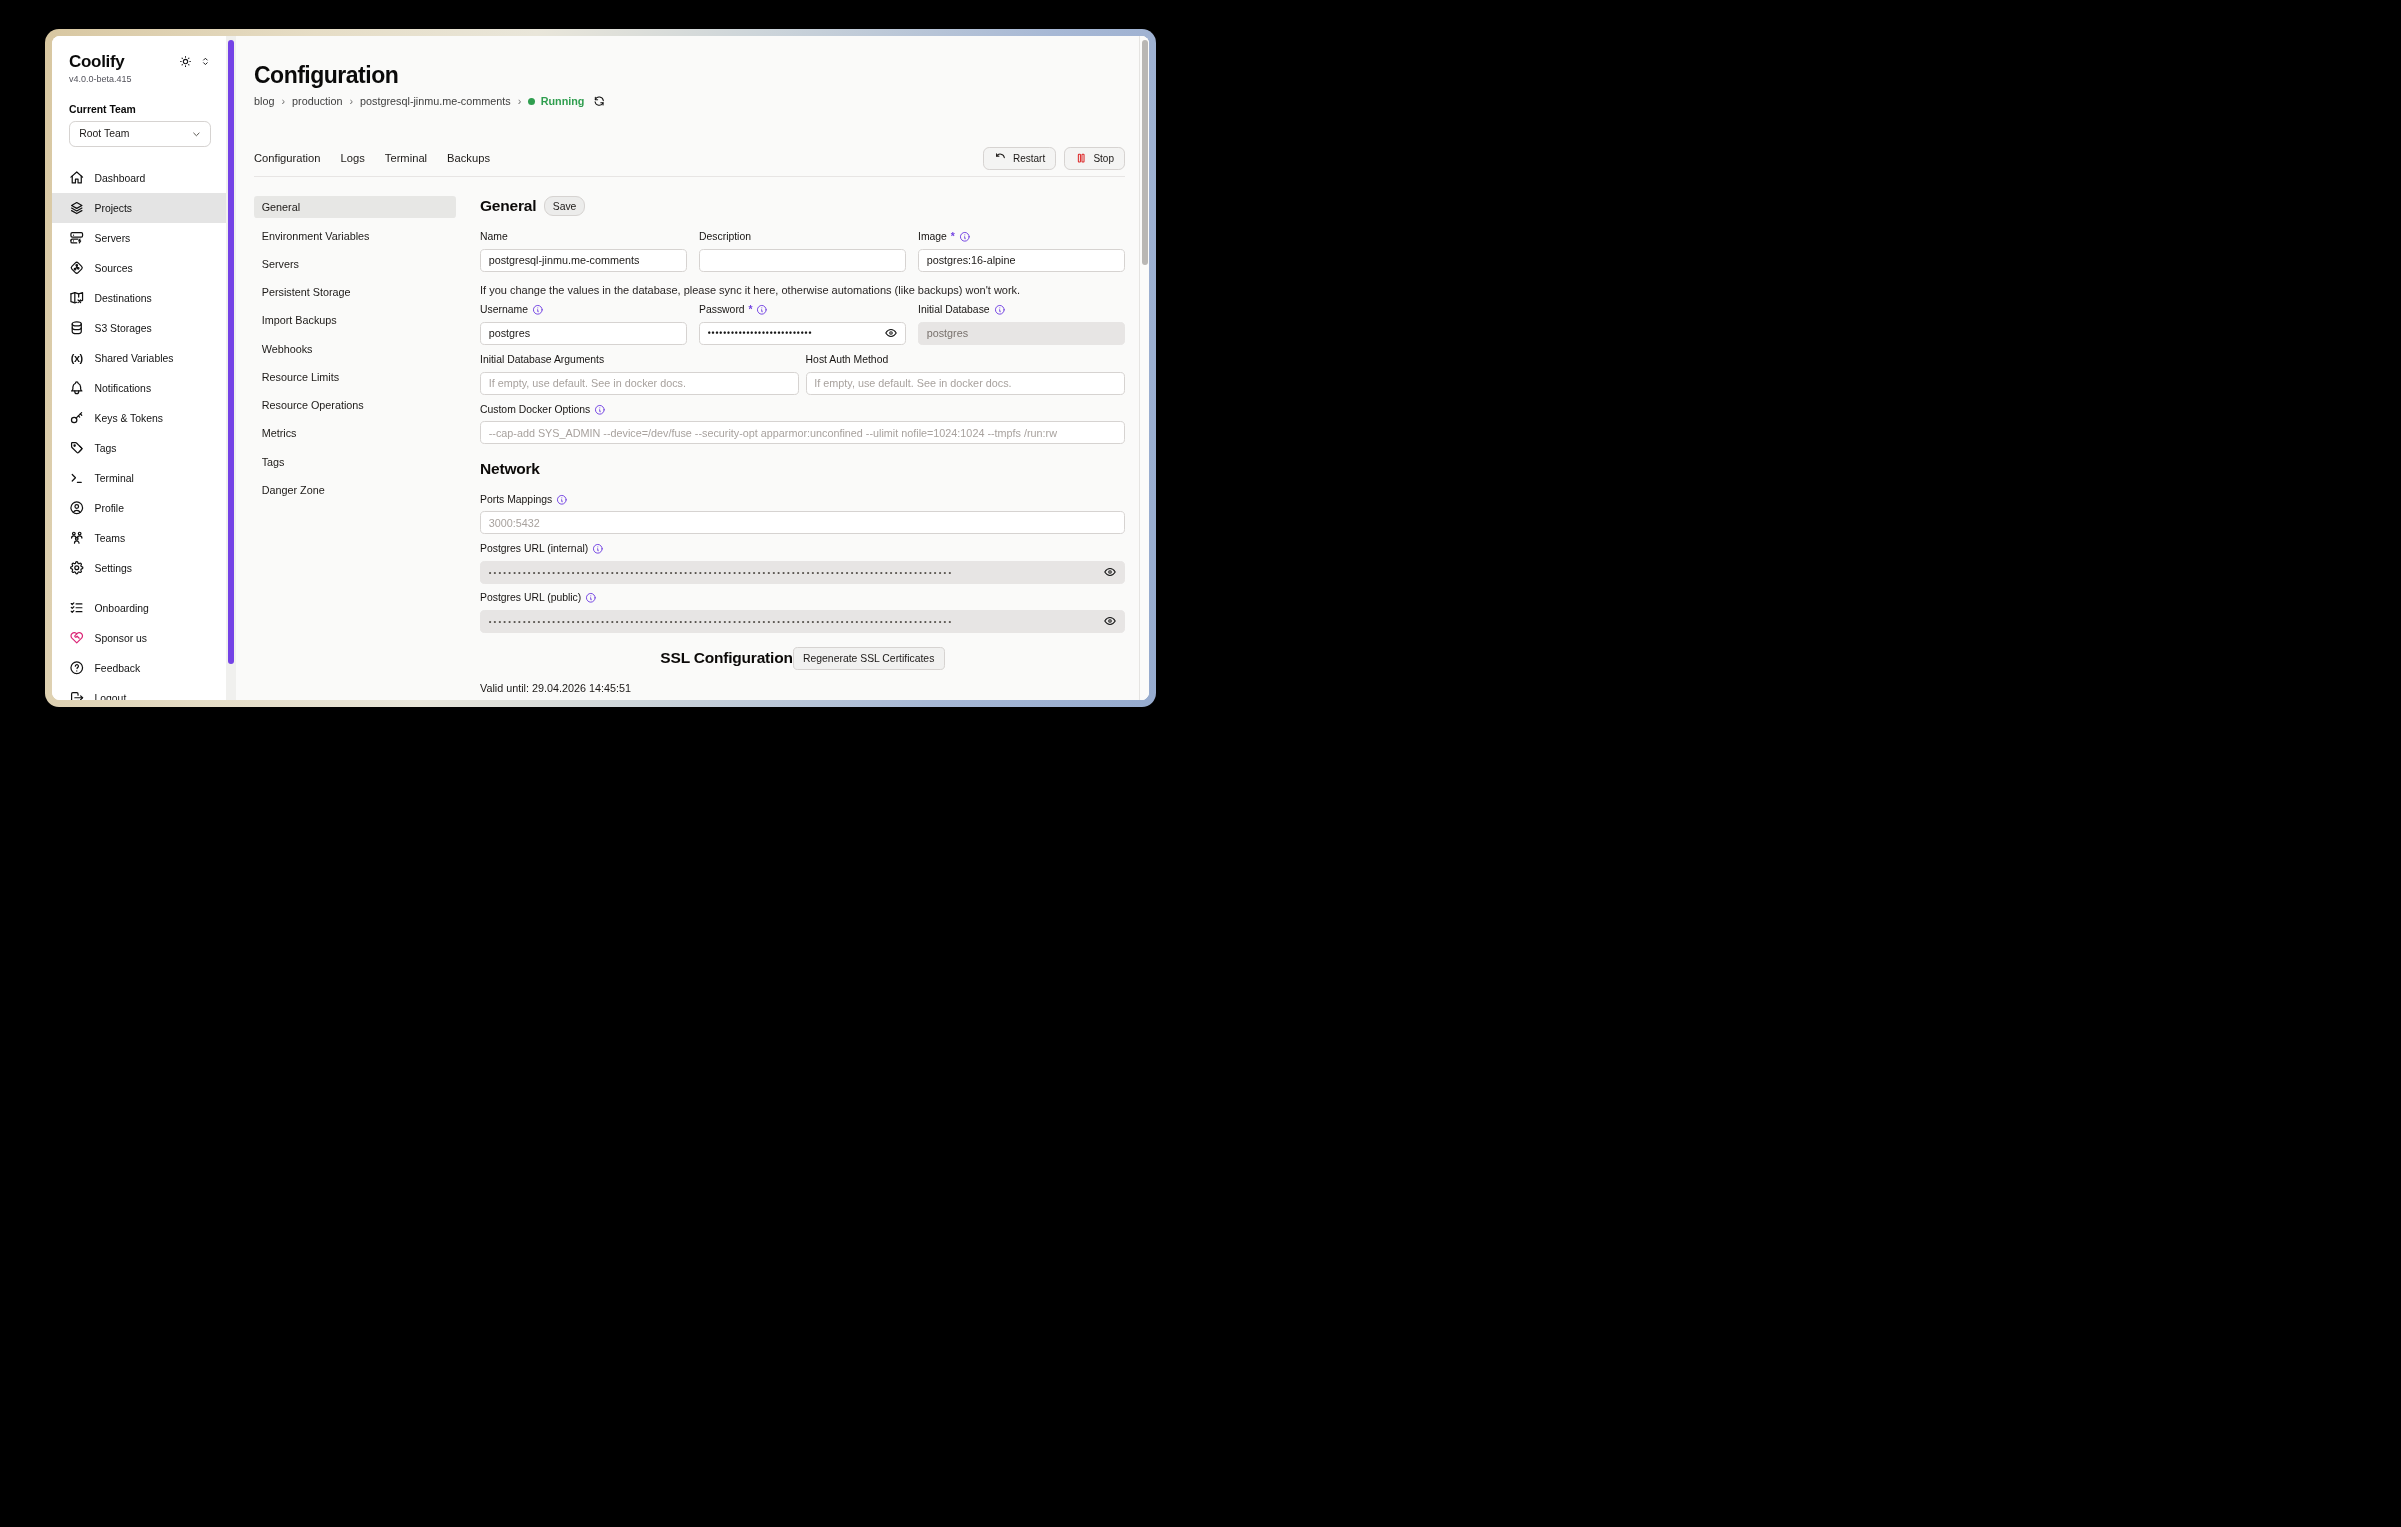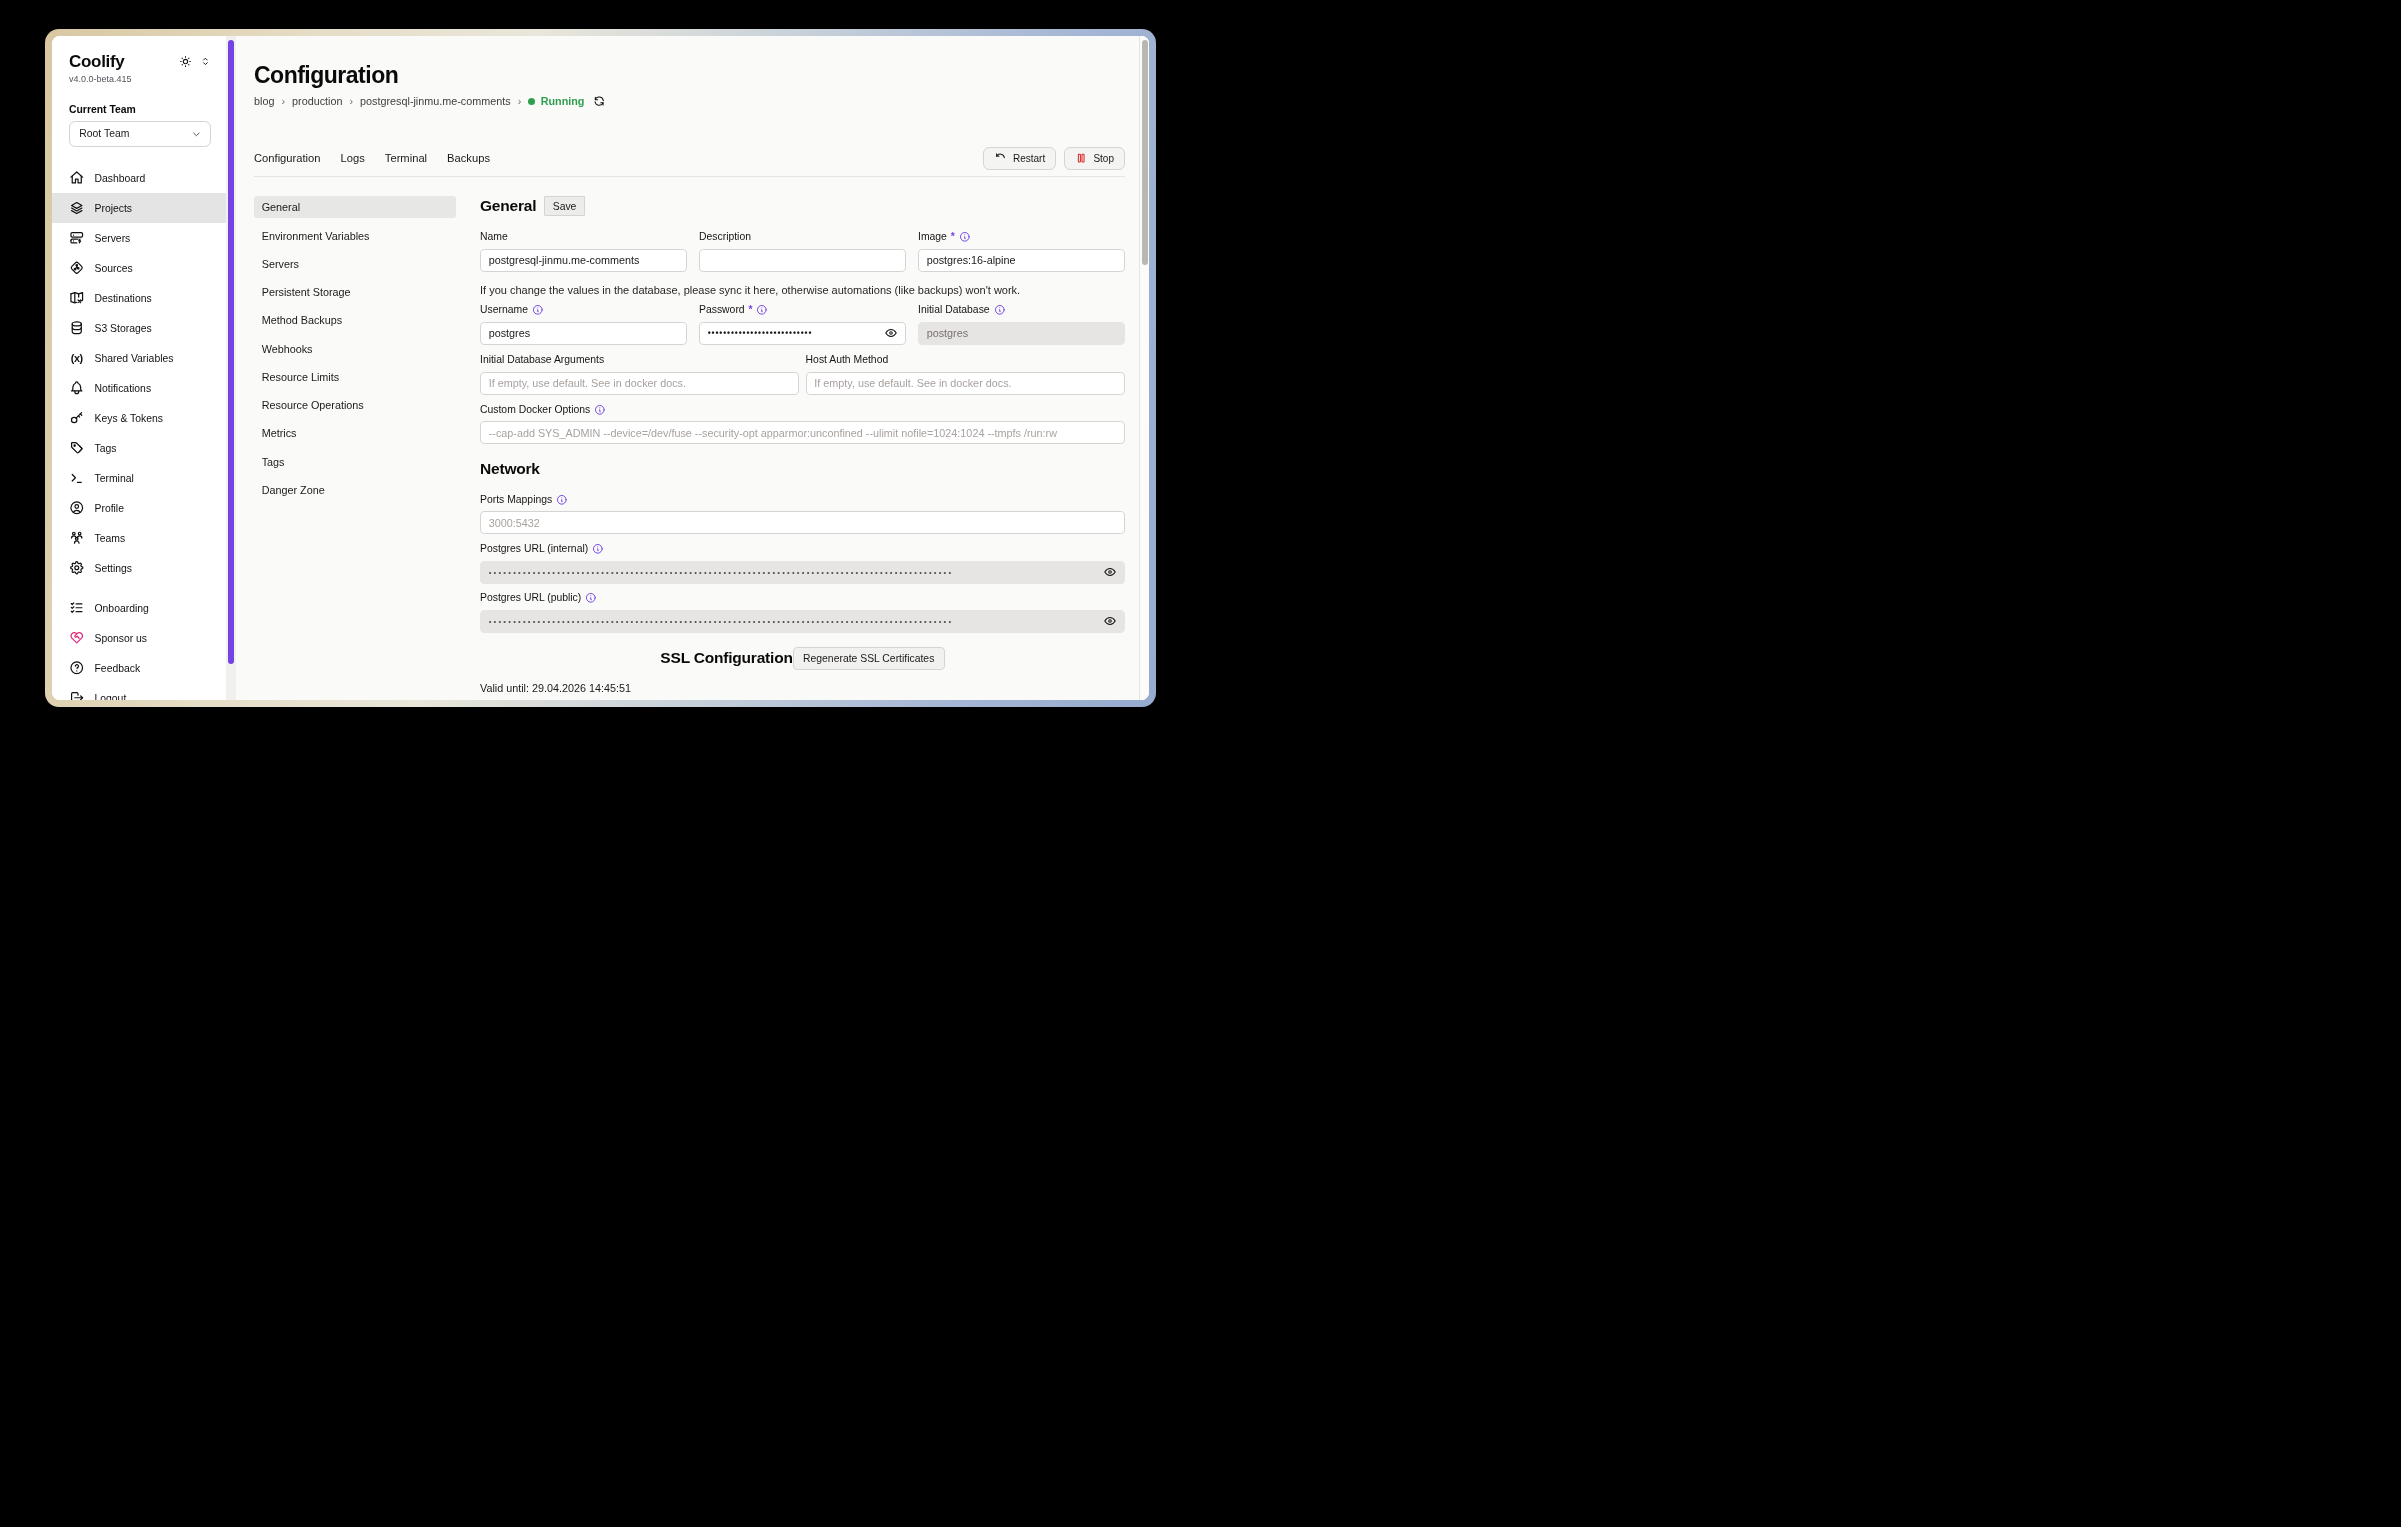--- a/index.html
+++ b/index.html
@@ -61,21 +61,21 @@
 
   .content { display:flex; margin-top:19.3px; }
   .subnav { width:202px; flex-shrink:0; margin-right:24px; }
   .subnav-item { height:21.7px; margin-bottom:6.6px; display:flex; align-items:center; padding:0 7.7px;
     font-size:10.8px; color:#1c1917; border-radius:3.1px; cursor:pointer; }
   .subnav-item.active { background:#e7e7e5; }
 
   .formcol { flex:1; min-width:0; }
   .sec-head { display:flex; align-items:center; gap:7.7px; }
   h2.sec { font-size:15.5px; font-weight:700; color:#0c0a09; letter-spacing:-0.2px; }
-  .btn-sm { height:20px; padding:0 7.7px; border:0.8px solid #d6d3d1; border-radius:1px; background:#ececeb;
+  .btn-sm { height:20px; padding:0 7.7px; border:0.8px solid #d6d3d1; border-radius:9px; background:#ececeb;
     font-size:10.4px; color:#1c1917; cursor:pointer; font-family:inherit; }
 
   .grid3 { display:grid; grid-template-columns:repeat(3,1fr); gap:0 12px; margin-top:13px; }
   .grid2 { display:grid; grid-template-columns:repeat(2,1fr); gap:0 6.2px; margin-top:7.7px; }
   .block { margin-top:7.7px; }
   .flabel { display:flex; align-items:center; gap:3.9px; font-size:10.4px; font-weight:500; color:#171412; height:14.7px; margin-bottom:4.6px; }
   .req { color:var(--accent); font-weight:700; }
   .info { width:11.6px; height:11.6px; flex-shrink:0; }
   .info svg { width:11.6px; height:11.6px; stroke:var(--accent); stroke-width:2; fill:none; stroke-linecap:round; }
   .tinput { width:100%; height:23px; border:0.8px solid #d6d3d1; border-radius:4.6px; background:#fff;
@@ -379,21 +379,21 @@
         </div>
       </div>
 
       <div class="content">
 
         <div class="subnav">
           <div class="subnav-item active">General</div>
           <div class="subnav-item">Environment Variables</div>
           <div class="subnav-item">Servers</div>
           <div class="subnav-item">Persistent Storage</div>
-          <div class="subnav-item">Method Backups</div>
+          <div class="subnav-item">Import Backups</div>
           <div class="subnav-item">Webhooks</div>
           <div class="subnav-item">Resource Limits</div>
           <div class="subnav-item">Resource Operations</div>
           <div class="subnav-item">Metrics</div>
           <div class="subnav-item">Tags</div>
           <div class="subnav-item">Danger Zone</div>
         </div>
 
         <div class="formcol">
           <div class="sec-head">

